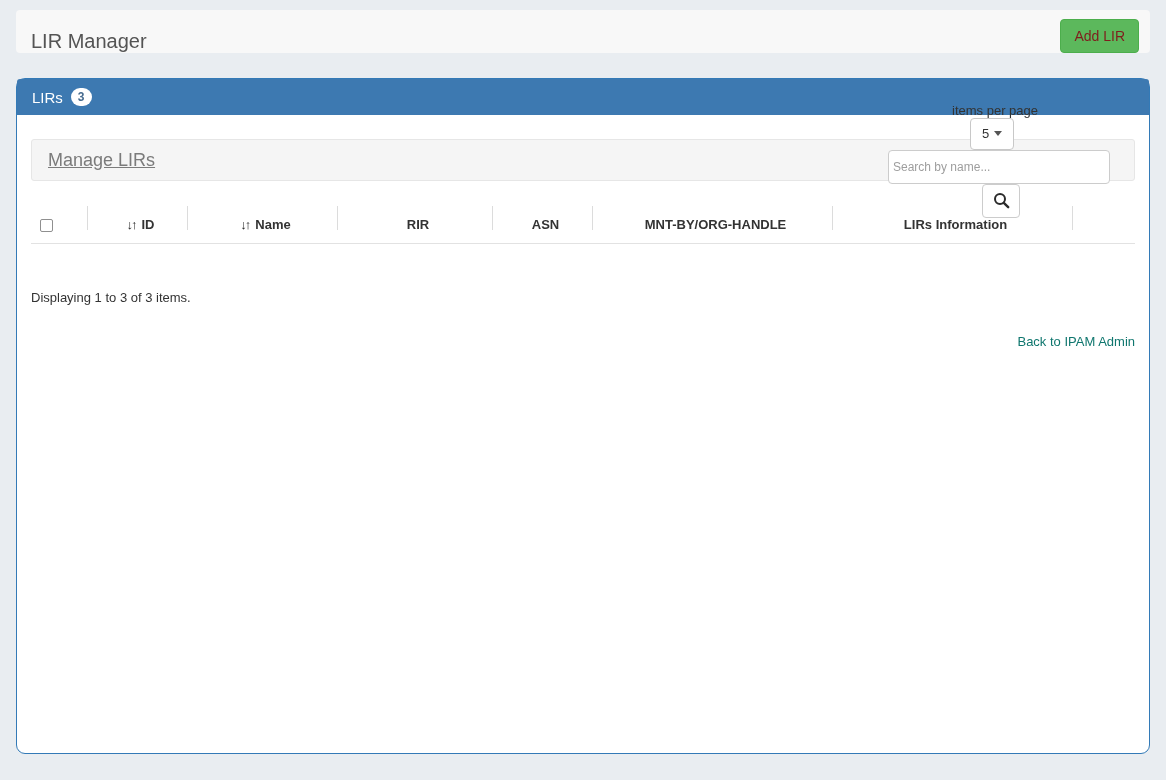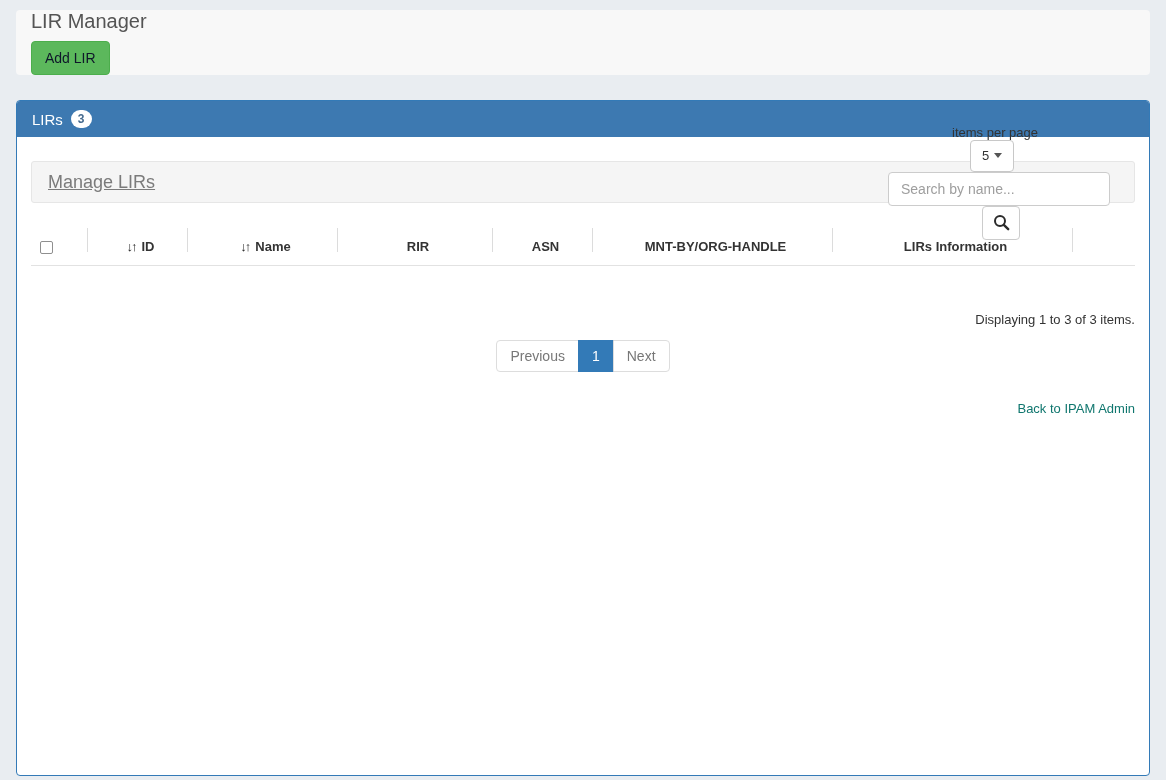--- a/index.html
+++ b/index.html
@@ -7,48 +7,47 @@
   body {
     background: #e9edf1;
     font-family: "Liberation Sans", "DejaVu Sans", sans-serif;
     color: #333;
     overflow: hidden;
   }
 
   
   .top-card {
     margin: 10px 16px 0 16px;
-    height: 65px;
+    height: 43px;
     background: #f8f8f8;
     border-radius: 4px;
     display: flex;
-    align-items: flex-start;
+    align-items: flex-end;
     justify-content: space-between;
     padding: 0 11px 0 15px;
-    flex-direction: column;
   }
   .page-title { font-size: 20px; color: #545454; }
   .btn-add {
     background: #5cb85c;
     border: 1px solid #4cae4c;
-    color: #0f172a;
+    color: #7f1d1d;
     font-size: 14px;
     font-family: inherit;
     padding: 8px 13px;
     border-radius: 4px;
     cursor: pointer;
   }
 
   
   .panel {
     margin: 25px 16px 0 16px;
     height: 676px;
     background: #fff;
     border: 1px solid #337ab7;
-    border-radius: 4px;
+    border-radius: 9px;
   }
   .panel-heading {
     height: 36px;
     background: #3d79b1;
     border-radius: 3px 3px 0 0;
     display: flex;
     align-items: center;
     padding: 0 15px;
     color: #fff;
     font-size: 15px;
@@ -96,22 +95,22 @@
   .caret {
     width: 0; height: 0;
     border-left: 4px solid transparent;
     border-right: 4px solid transparent;
     border-top: 5px solid #555;
   }
   .search-input {
     width: 222px; height: 34px;
     border: 1px solid #ccc;
     border-radius: 4px;
-    padding: 0 12px;
-    font-size: 14px;
+    padding: 0 4px;
+    font-size: 12px;
     font-family: inherit;
     color: #333;
     outline: none;
   }
   .search-input::placeholder { color: #9e9e9e; }
   .search-btn {
     width: 38px; height: 34px;
     margin-left: 4px;
     background: #fff;
     border: 1px solid #ccc;
@@ -159,21 +158,21 @@
     cursor: pointer;
   }
   td.actions, th.actions { text-align: center; padding-left: 0; }
   .gear-btn {
     background: none; border: none; cursor: pointer;
     color: #3a72ad; font-size: 15px; line-height: 1;
     font-family: "DejaVu Sans", sans-serif;
   }
 
   
-  .summary { margin-top: 46px; text-align: right; font-size: 13px; color: #333; }
+  .summary { margin-top: 46px; text-align: left; font-size: 13px; color: #333; }
   .pagination-wrap { margin-top: 13px; display: flex; justify-content: center; }
   .pagination { display: inline-flex; }
   .page-item {
     display: inline-block;
     padding: 7px 13px;
     font-size: 14px;
     color: #777;
     background: #fff;
     border: 1px solid #ddd;
     margin-left: -1px;
@@ -242,26 +241,19 @@
           <th class="sep"><span>LIRs Information</span></th>
           <th class="sep actions"></th>
         </tr>
       </thead>
       <tbody>
       </tbody>
     </table>
 
     <div class="summary">Displaying 1 to 3 of 3 items.</div>
 
-    <div class="pagination-wrap">
-      <div class="pagination">
-        <a class="page-item">Previous</a>
-        <a class="page-item active">1</a>
-        <a class="page-item">Next</a>
-      </div>
-    </div>
 
     <div class="back-link-row">
       <a class="back-link">Back to IPAM Admin</a>
     </div>
 
   </div>
 </div>
 
 </body></html>

